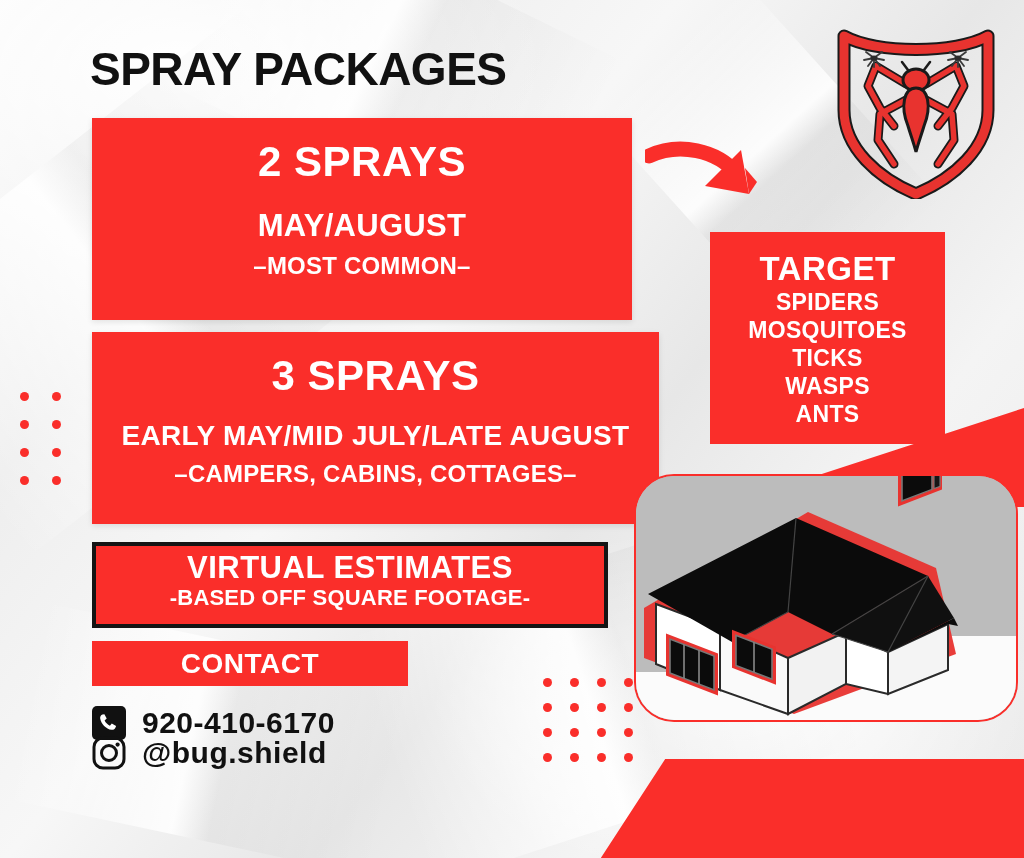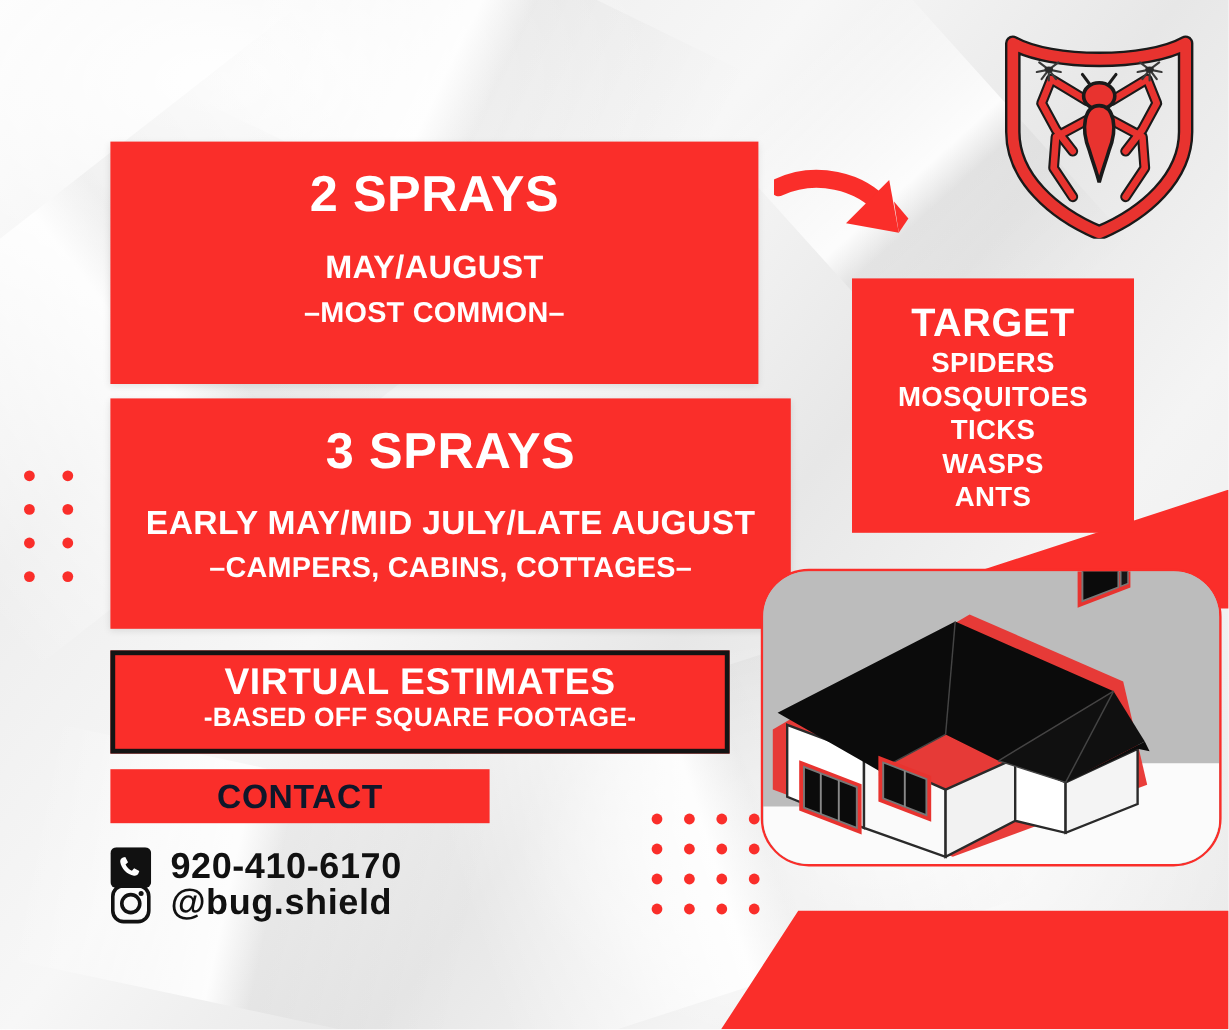--- a/index.html
+++ b/index.html
@@ -69,21 +69,21 @@
   #pkg-1 { left: 92px; top: 118px; width: 540px; height: 202px; }
   #pkg-2 { left: 92px; top: 332px; width: 567px; height: 192px; }
 
   .pkg-head {
     font-size: 42px;
     font-weight: 900;
     letter-spacing: 0.5px;
     margin-top: 20px;
   }
   .pkg-line {
-    font-size: 27px;
+    font-size: 31px;
     font-weight: 800;
     margin-top: 22px;
     letter-spacing: 0.3px;
   }
   #pkg-2 .pkg-line { font-size: 28px; margin-top: 20px; }
   .pkg-sub {
     font-size: 24px;
     font-weight: 800;
     margin-top: 8px;
     letter-spacing: 0.2px;
@@ -114,21 +114,21 @@
     letter-spacing: 0.2px;
   }
 
   #contact-box {
     position: absolute;
     left: 92px;
     top: 641px;
     width: 316px;
     height: 45px;
     background: #FA2E2A;
-    color: #0f172a;
+    color: #ffffff;
     text-align: center;
     z-index: 5;
   }
   .contact-label {
     font-size: 28px;
     font-weight: 900;
     line-height: 45px;
     letter-spacing: 0.5px;
   }
 
@@ -218,20 +218,21 @@
 <div id="poster">
 
   <div class="crease c1"></div>
   <div class="crease c2"></div>
   <div class="crease c3"></div>
   <div class="crease c4"></div>
   <div class="crease c5"></div>
 
   <div class="corner-wedge"></div>
 
+  <div class="title">SPRAY PACKAGES</div>
 
   <div id="logo">
     <svg width="160" height="185" viewBox="0 0 160 185" aria-hidden="true">
       <path d="M8 22 C40 40 120 40 152 22 L152 96 C152 134 118 164 80 180 C42 164 8 134 8 96 Z" fill="none" stroke="#1a1a1a" stroke-width="13" stroke-linejoin="round"></path>
       <path d="M8 22 C40 40 120 40 152 22 L152 96 C152 134 118 164 80 180 C42 164 8 134 8 96 Z" fill="none" stroke="#E8332F" stroke-width="9" stroke-linejoin="round"></path>
       <g stroke="#1a1a1a" stroke-width="9" fill="none" stroke-linecap="round" stroke-linejoin="round">
         <path d="M70 70 L40 52 L32 72 L44 94 L58 112"></path>
         <path d="M90 70 L120 52 L128 72 L116 94 L102 112"></path>
         <path d="M70 86 L44 100 L42 126 L58 150"></path>
         <path d="M90 86 L116 100 L118 126 L102 150"></path>

